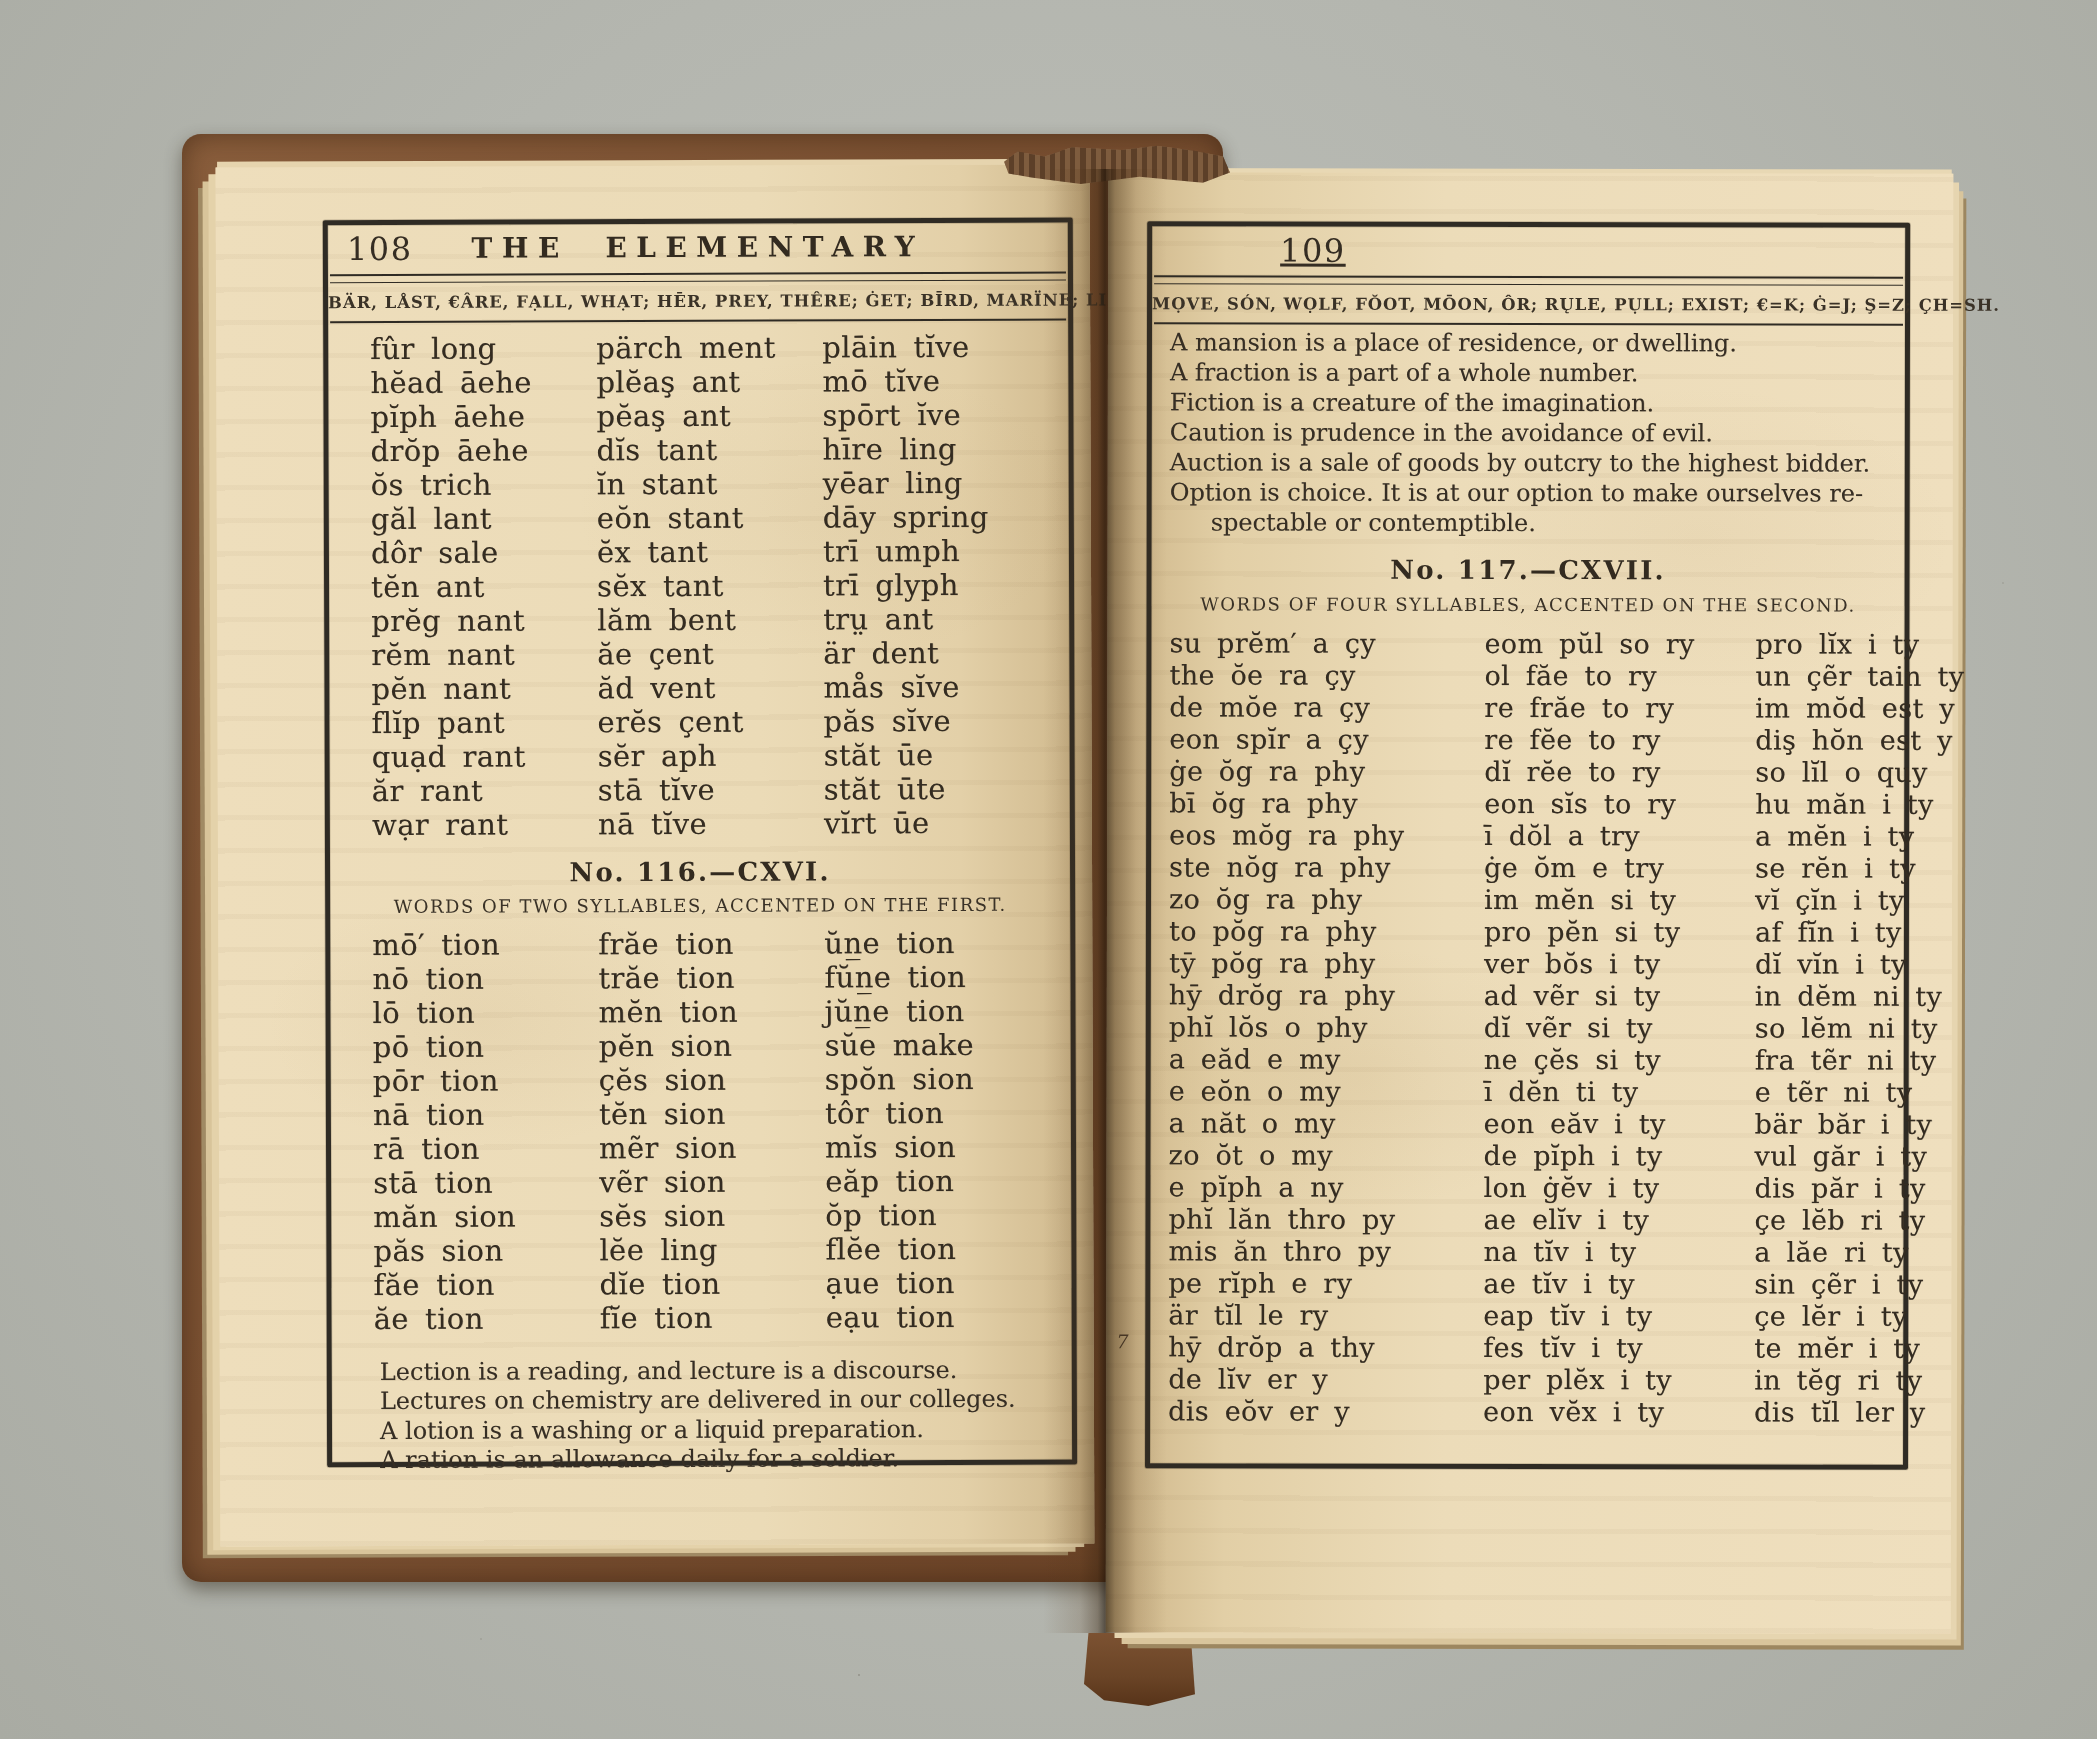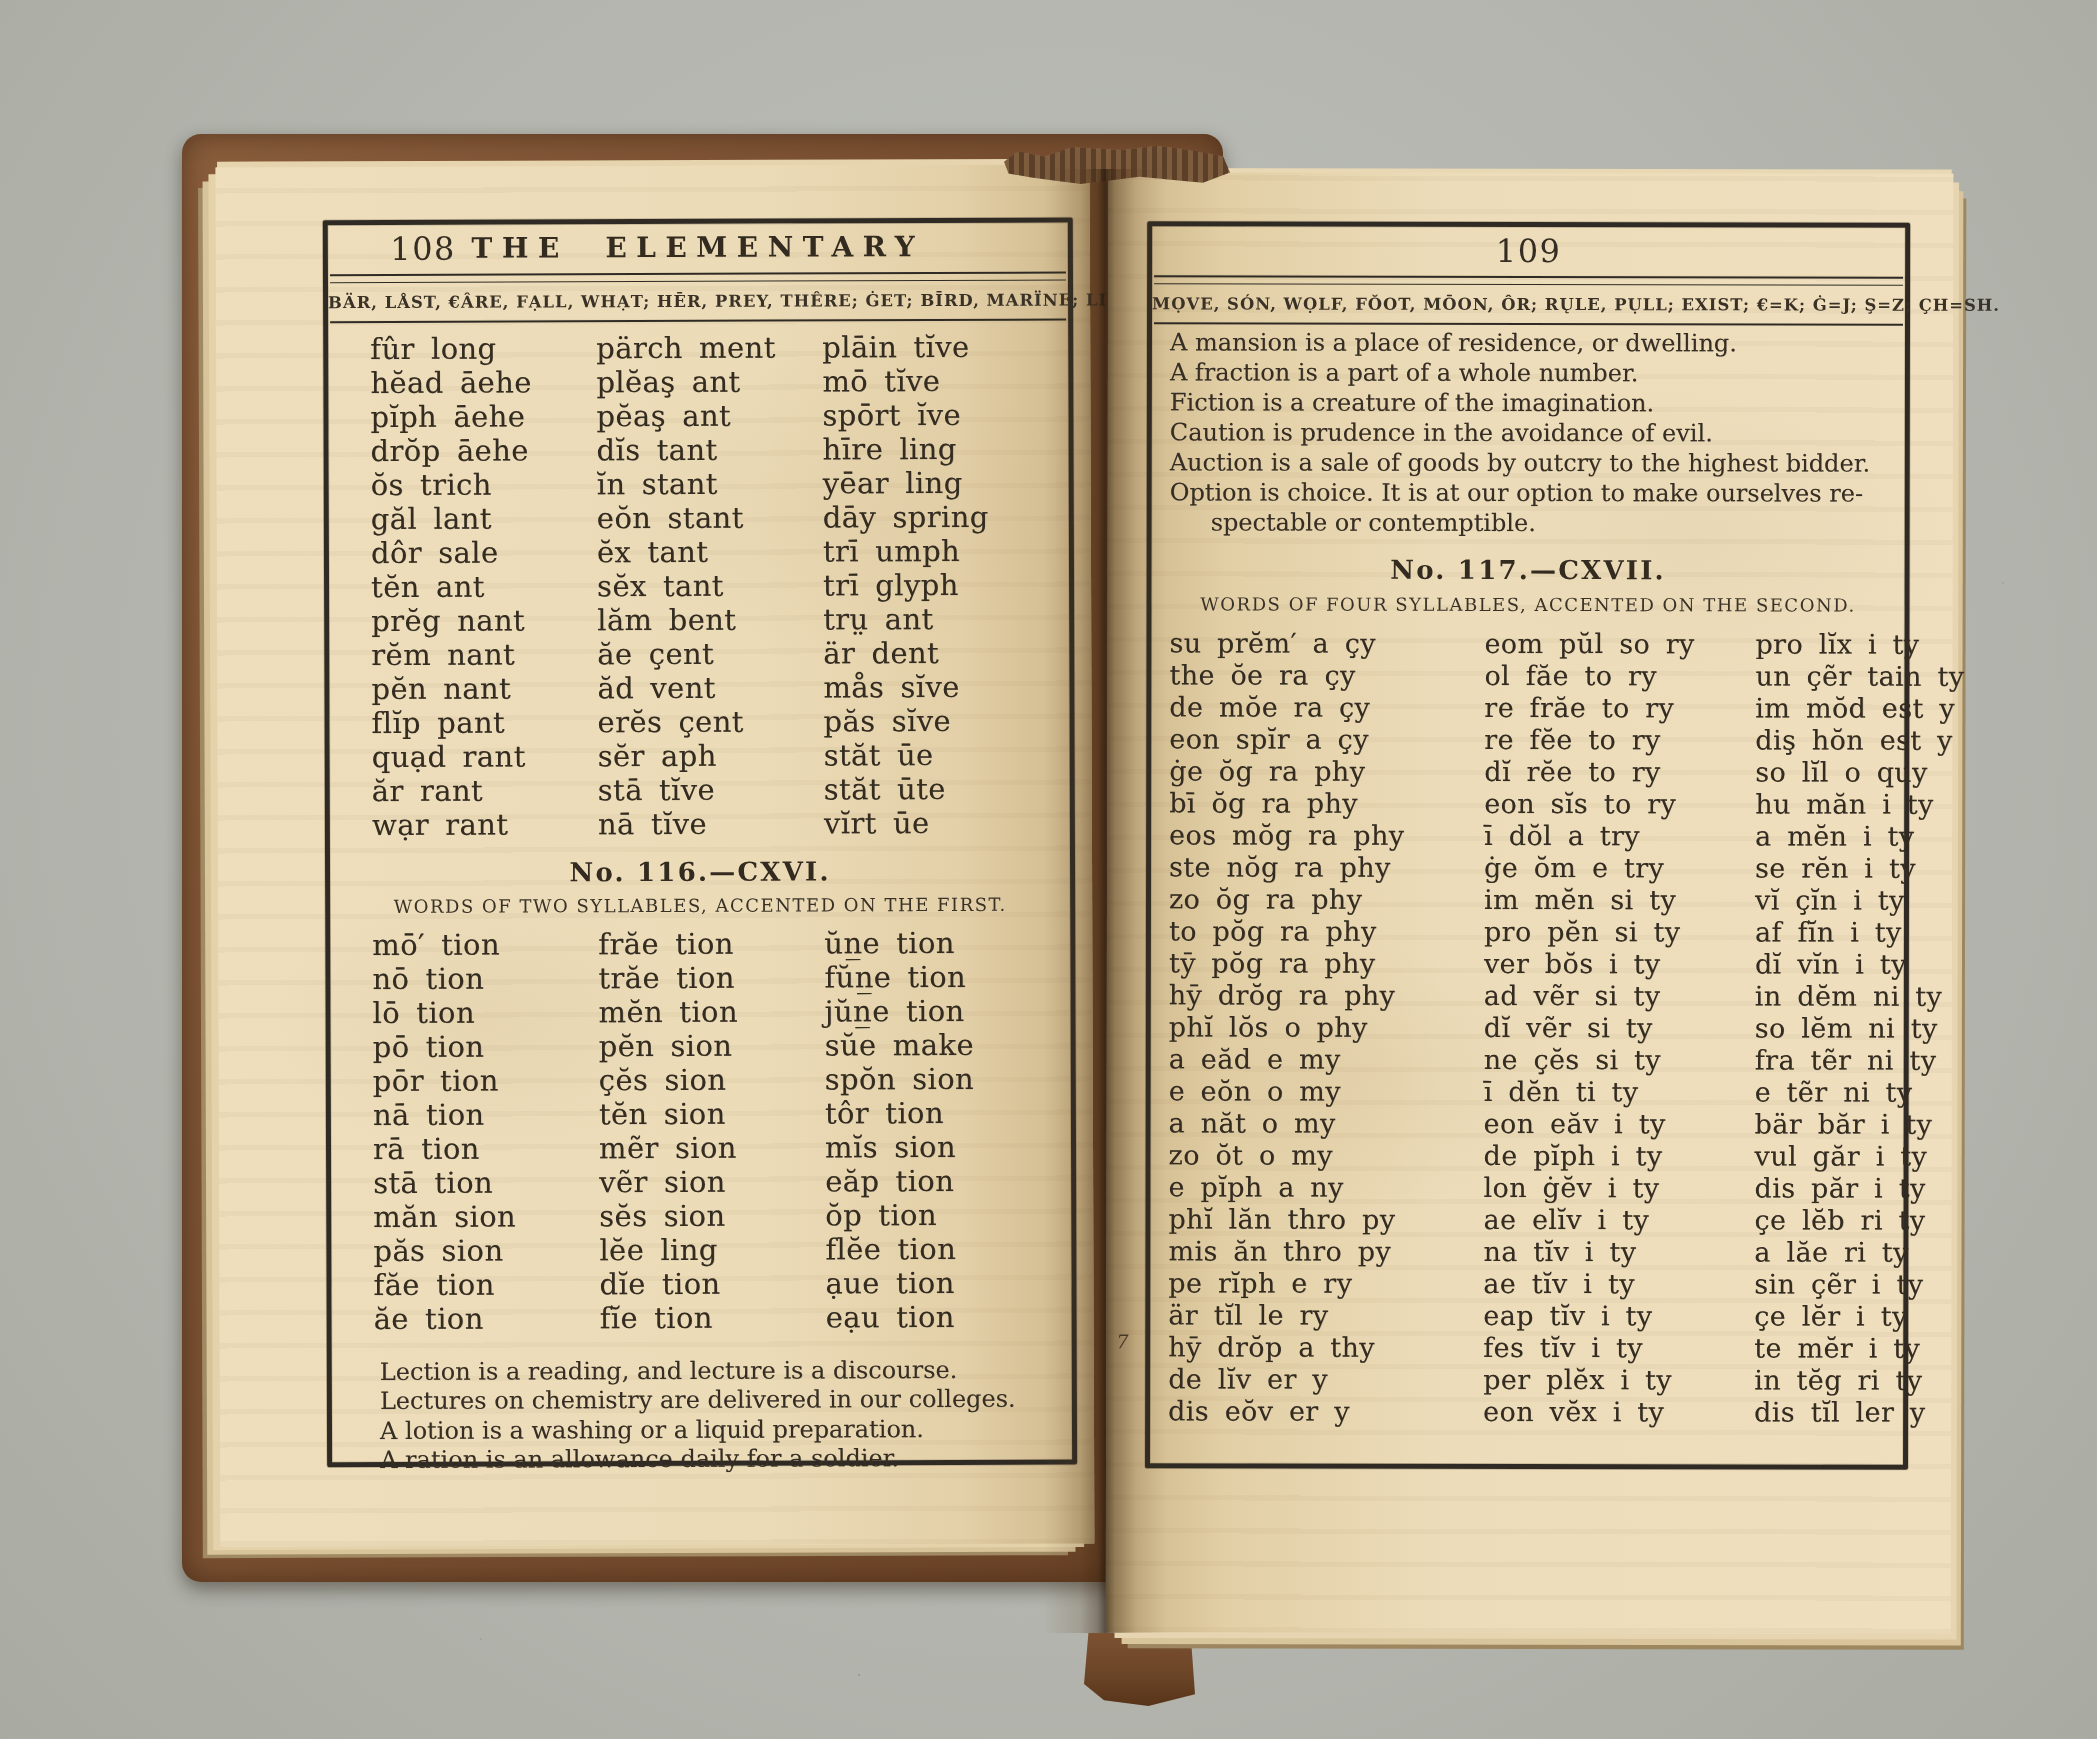--- a/index.html
+++ b/index.html
@@ -98,22 +98,22 @@
     position:absolute;box-sizing:border-box;
     border:5.8px solid #2f2b24;border-radius:2.2px;
     box-shadow:0 0 0 0.7px rgba(60,48,30,.25), inset 0 0 0 0.7px rgba(60,48,30,.2);
     display:flex;flex-direction:column;
   }
   .frame-left{left:107px;top:53px;width:750px;height:1247px;}
   .frame-right{left:39px;top:49px;width:763px;height:1247px;}
   .pheader{height:47px;display:grid;align-items:center;padding:0 19px;flex:0 0 auto;}
   .pheader-left{grid-template-columns:109px 1fr 109px;}
   .pheader-right{grid-template-columns:109px 1fr 109px;}
-  .pagenum{font-size:32px;letter-spacing:1.5px;color:#352d23;text-align:right;}
-  .pagenum-right{text-align:center;}
+  .pagenum{font-size:32px;letter-spacing:1.5px;color:#352d23;}
+  .pagenum-right{text-align:left;text-decoration:underline;}
   .running-title{text-align:center;font-size:28px;font-weight:bold;letter-spacing:9.5px;word-spacing:17.5px;color:#332b20;}
   .rule2{flex:0 0 auto;height:6.6px;margin:1.5px 2.2px 0 2.2px;border-top:2.9px solid #2f2b24;border-bottom:1.5px solid #2f2b24;}
   .keyline{flex:0 0 auto;height:38px;line-height:39px;text-align:center;font-size:16.4px;font-weight:bold;letter-spacing:1px;white-space:nowrap;color:#3a3227;}
   .rule1{flex:0 0 auto;border-top:2.2px solid #2f2b24;margin:0 2.2px;}
   .wtable{flex:0 0 auto;}
   .wrow{display:grid;line-height:34px;}
   .wtable-l1{margin-top:8.7px;}
   .wtable-l1 .wrow, .wtable-l2 .wrow{grid-template-columns:226px 226px auto;padding-left:42px;}
   .wtable-l1 .wrow{line-height:34px;}
   .wtable-l2{margin-top:10.2px;}

